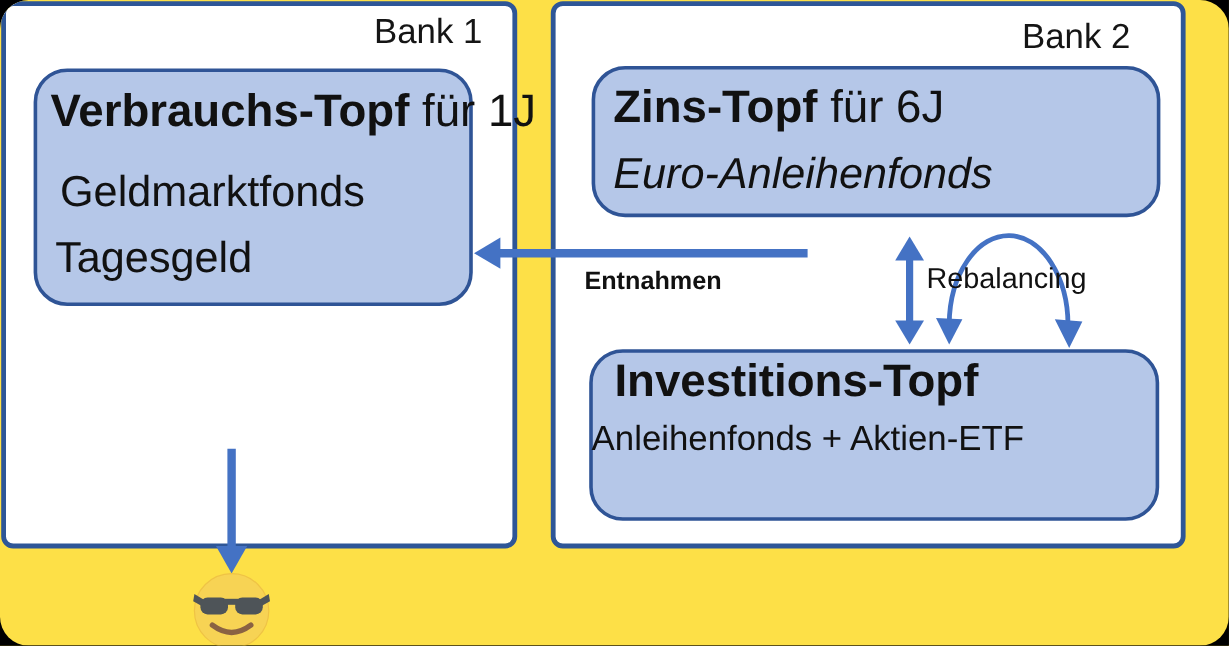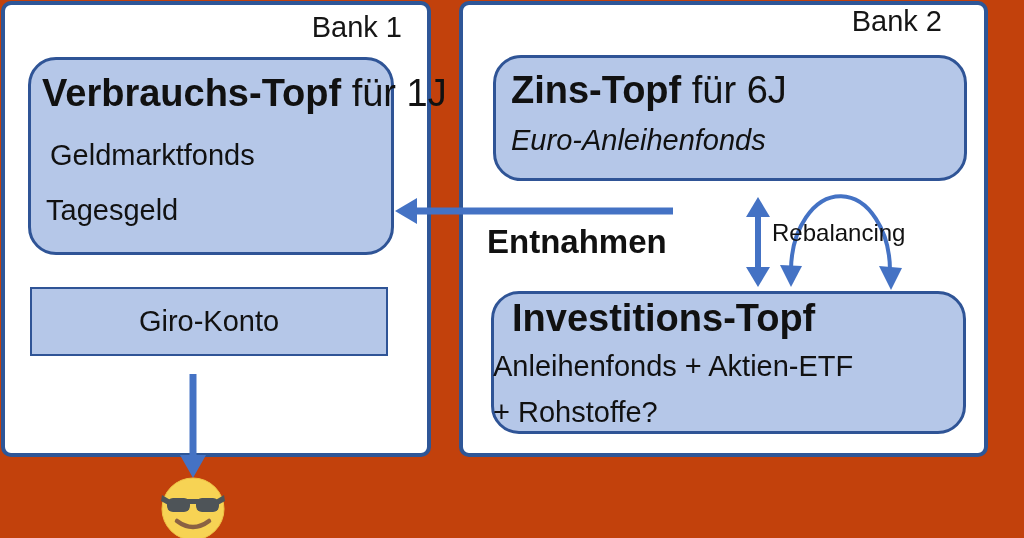--- a/index.html
+++ b/index.html
@@ -1,71 +1,67 @@
 <!DOCTYPE html>
 <html><head>
 <meta charset="utf-8">
 <style>
   html,body{margin:0;padding:0;background:#000;}
   .page{
     position:relative;width:1024px;height:538px;overflow:hidden;
-    background:#c2410c;font-family:"Liberation Sans",sans-serif;color:#111;
+    background:#fde047;font-family:"Liberation Sans",sans-serif;color:#111;border-radius:24px;
   }
   .abs{position:absolute;box-sizing:border-box;}
   .bank-box{background:#fff;border:4px solid #2E5697;border-radius:10px;}
   .bank-label{font-size:29px;line-height:1.1;text-align:right;color:#151515;}
   .pot{background:#B5C7E8;border:3.5px solid #2F5496;border-radius:28px;}
   .pot-title{font-size:38px;line-height:1.15;white-space:pre;}
   .pot-title b{font-weight:bold;}
-  .pot-item{font-size:29px;line-height:1.15;}
+  .pot-item{font-size:36px;line-height:1.15;}
   .giro-box{
     background:#B5C7E8;border:2.5px solid #2F5496;
     display:flex;align-items:center;justify-content:center;font-size:29px;
   }
-  .flow-label{font-size:33px;font-weight:bold;line-height:1.15;}
+  .flow-label{font-size:21px;font-weight:bold;line-height:1.15;}
   .plain-label{font-size:24px;line-height:1.15;}
   .centered-line{font-size:29px;line-height:1.15;}
   .overlay{position:absolute;left:0;top:0;z-index:3;pointer-events:none;}
   .txt{z-index:4;}
   .emoji{z-index:5;}
 </style>
 </head>
 <body>
 
 <div class="page">
 
   <div class="abs bank-box" style="left:1px;top:1px;width:430px;height:456px;"></div>
 
   <div class="abs bank-box" style="left:459px;top:1px;width:529px;height:456px;"></div>
 
   <div class="abs bank-label txt" style="left:240px;top:12px;width:162px;">Bank 1</div>
-  <div class="abs bank-label txt" style="left:780px;top:6px;width:162px;">Bank 2</div>
+  <div class="abs bank-label txt" style="left:780px;top:16px;width:162px;">Bank 2</div>
 
   <div class="abs pot" style="left:28px;top:57px;width:366px;height:198px;"></div>
   <div class="abs pot-title txt" style="left:42px;top:72px;"><b>Verbrauchs-Topf</b><span> für 1J</span></div>
   <div class="abs pot-item txt" style="left:50px;top:139px;">Geldmarktfonds</div>
   <div class="abs pot-item txt" style="left:46px;top:194px;">Tagesgeld</div>
 
-  <div class="abs giro-box txt" style="left:30px;top:287px;width:358px;height:69px;">
-      <span>Giro-Konto</span>
-    </div>
 
 
   <div class="abs pot" style="left:493px;top:55px;width:474px;height:126px;"></div>
   <div class="abs pot-title txt" style="left:511px;top:69px;"><b>Zins-Topf</b><span> für 6J</span></div>
   <div class="abs pot-item txt" style="left:511px;top:124px;font-style:italic;">Euro-Anleihenfonds</div>
 
   <div class="abs flow-label txt" style="left:487px;top:223px;">Entnahmen</div>
 
   <div class="abs plain-label txt" style="left:772px;top:219px;">Rebalancing</div>
 
   <div class="abs pot" style="left:491px;top:291px;width:475px;height:143px;"></div>
   <div class="abs pot-title txt" style="left:512px;top:297px;"><b>Investitions-Topf</b></div>
   <div class="abs centered-line txt" style="left:493px;top:350px;width:444px;">Anleihenfonds + Aktien-ETF</div>
-  <div class="abs centered-line txt" style="left:493px;top:396px;width:444px;">+ Rohstoffe?</div>
 
   <svg class="overlay" width="1024" height="538" viewBox="0 0 1024 538">
 
     <g stroke="#4472C4" fill="#4472C4">
       <line x1="673" y1="211" x2="415" y2="211" stroke-width="7"></line>
       <polygon points="395,211 417,198 417,224" stroke="none"></polygon>
     </g>
 
     <g stroke="#4472C4" fill="#4472C4">
       <line x1="193" y1="374" x2="193" y2="457" stroke-width="7"></line>

